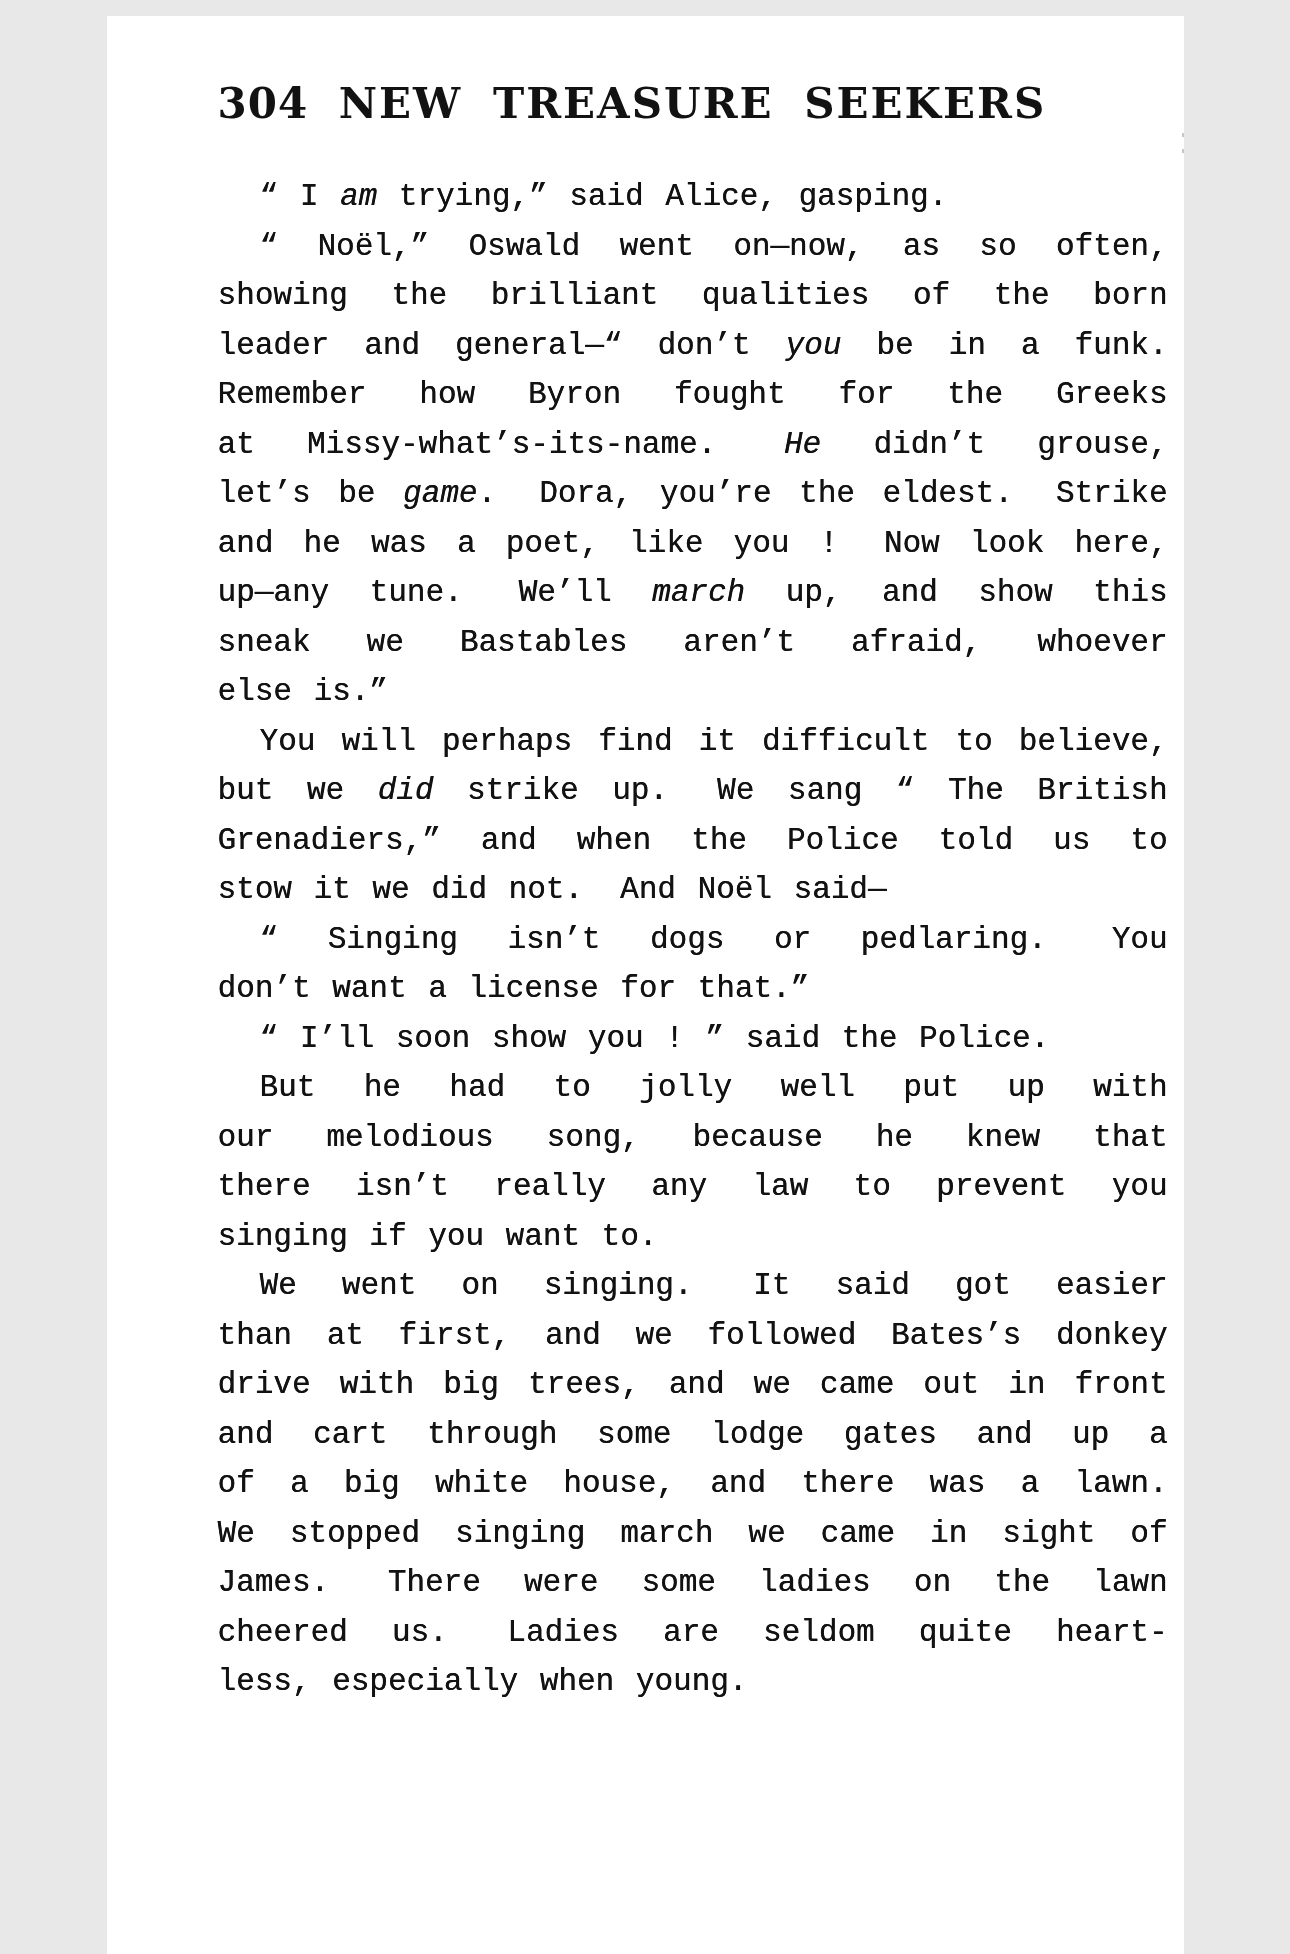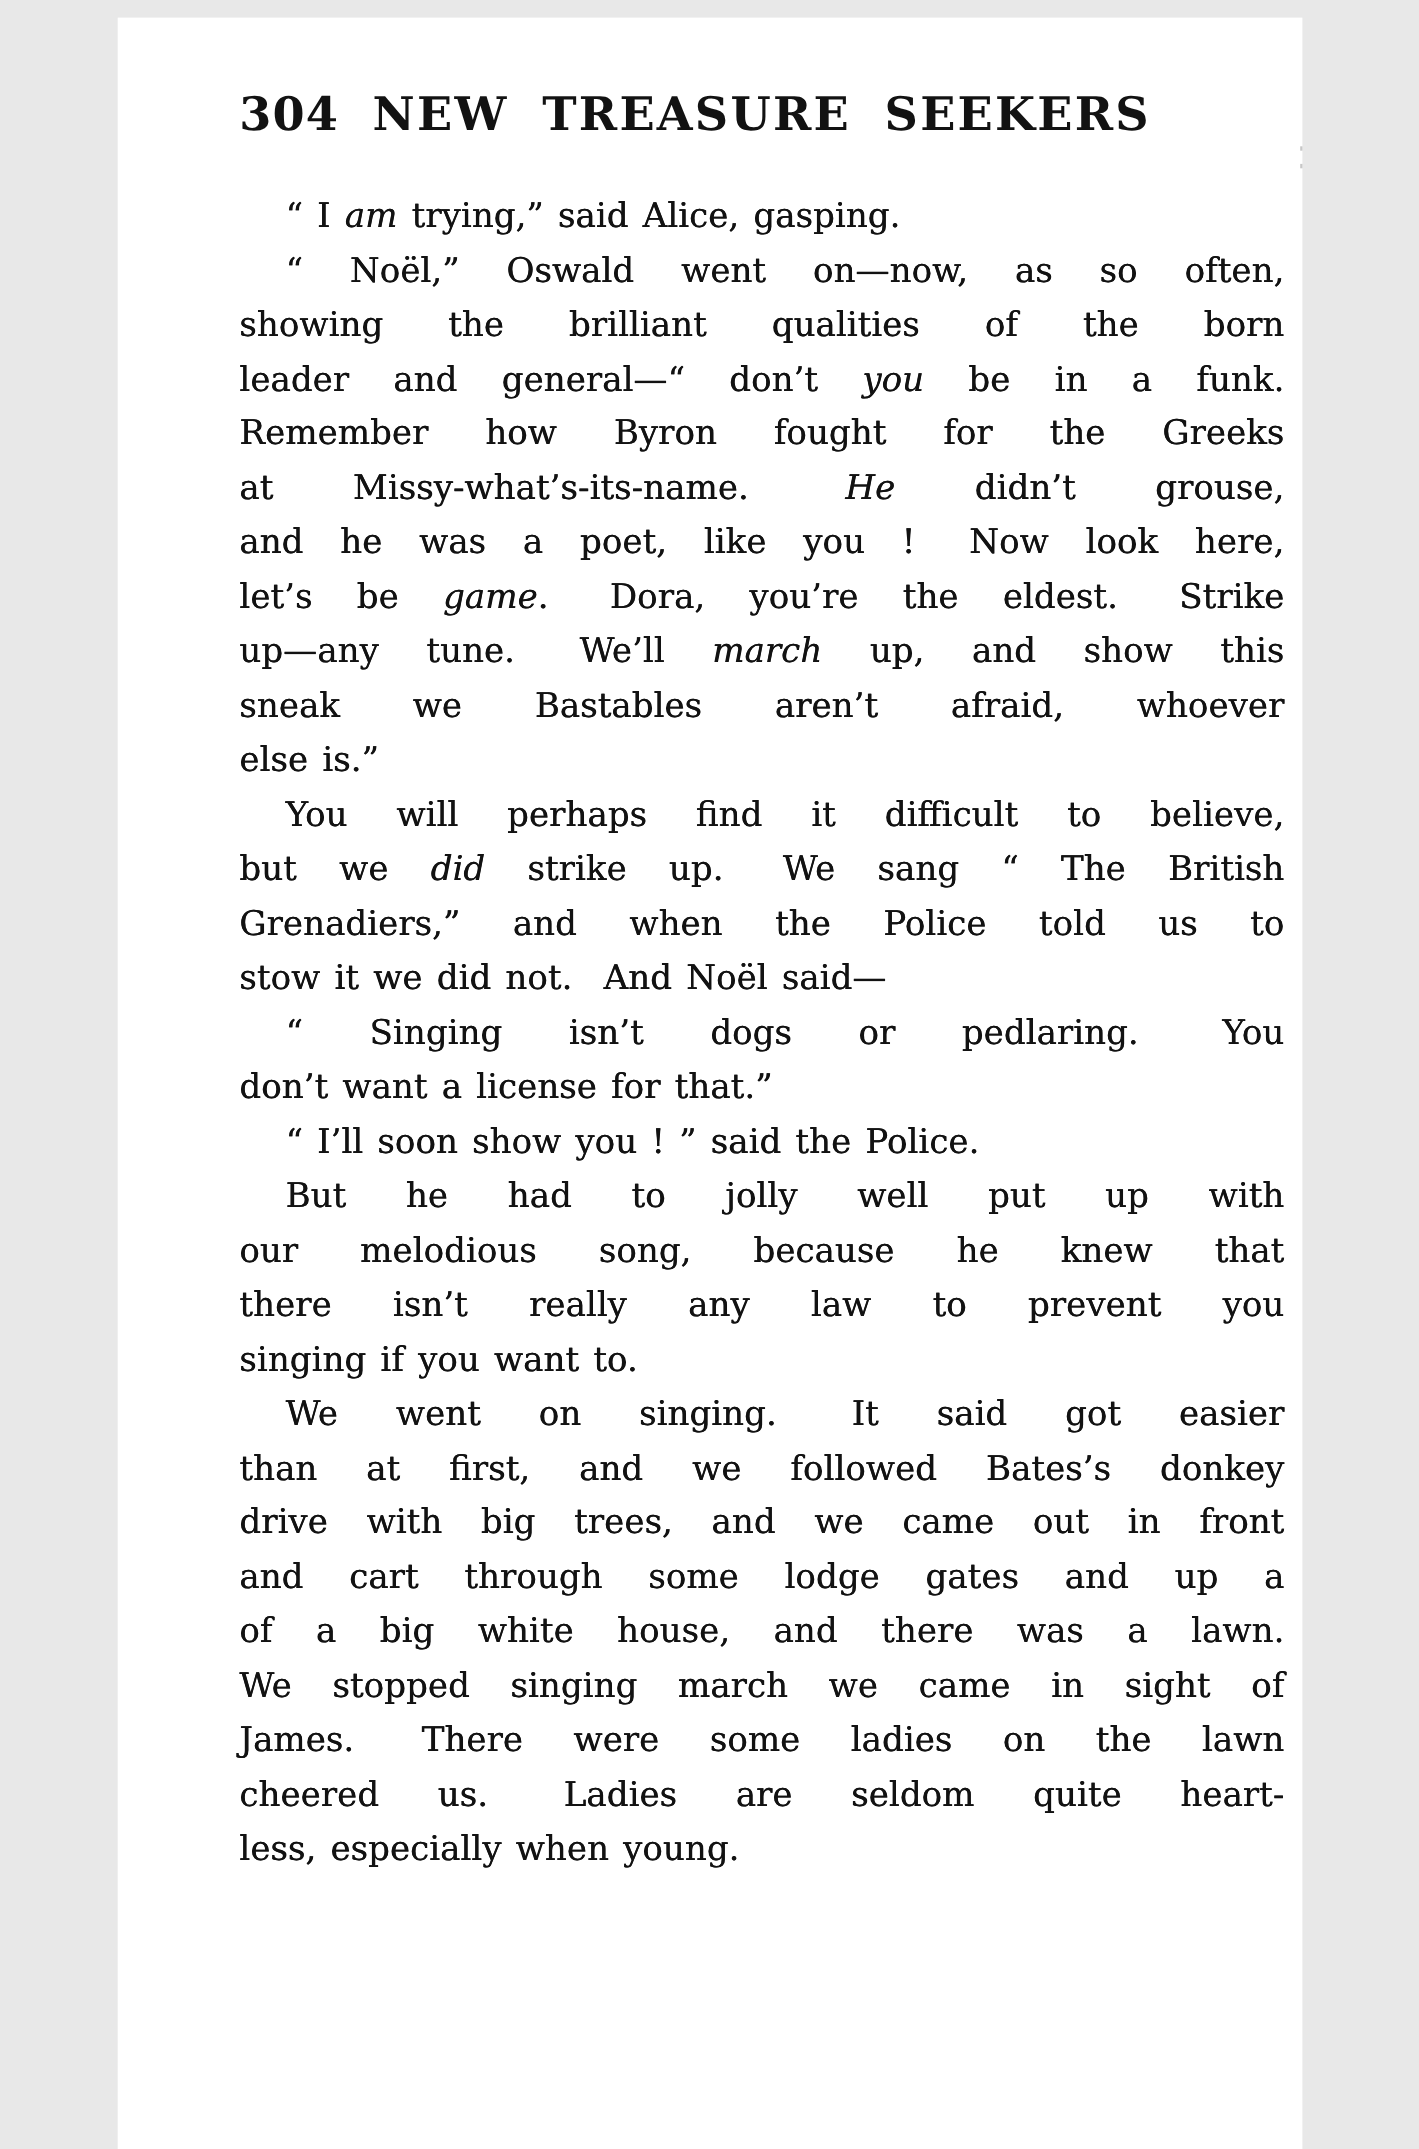--- a/index.html
+++ b/index.html
@@ -74,20 +74,21 @@
     top: 156px;
     width: 950px;
     font-size: 31px;
     line-height: 49.5px;
     word-spacing: 3px;
     text-shadow: 0.3px 0 0 currentColor; 
   }
   .line {
     text-align: justify;
     text-align-last: justify;
+    font-family: Liberation Mono, monospace;
   }
   .line.pfirst { text-indent: 42px; }
   .line.plast  { text-align-last: left; }
   .italic { font-style: italic; }
 </style>
 </head>
 <body>
 
 <div class="page">
   <div class="header">
@@ -97,22 +98,22 @@
 
   <span class="scan-artifact"></span>
 
   <div class="body-text">
       <div class="line pfirst plast"><span>“ I </span><span class="italic">am</span><span> trying,” said Alice, gasping.</span></div>
       <div class="line pfirst"><span>“ Noël,” Oswald went on—now, as so often,</span></div>
       <div class="line"><span>showing the brilliant qualities of the born</span></div>
       <div class="line"><span>leader and general—“ don’t </span><span class="italic">you</span><span> be in a funk.</span></div>
       <div class="line"><span>Remember how Byron fought for the Greeks</span></div>
       <div class="line"><span>at Missy-what’s-its-name.  </span><span class="italic">He</span><span> didn’t grouse,</span></div>
+      <div class="line"><span>let’s be </span><span class="italic">game</span><span>.  Dora, you’re the eldest.  Strike</span></div>
       <div class="line"><span>and he was a poet, like you !  Now look here,</span></div>
-      <div class="line"><span>let’s be </span><span class="italic">game</span><span>.  Dora, you’re the eldest.  Strike</span></div>
       <div class="line"><span>up—any tune.  We’ll </span><span class="italic">march</span><span> up, and show this</span></div>
       <div class="line"><span>sneak we Bastables aren’t afraid, whoever</span></div>
       <div class="line plast"><span>else is.”</span></div>
       <div class="line pfirst"><span>You will perhaps find it difficult to believe,</span></div>
       <div class="line"><span>but we </span><span class="italic">did</span><span> strike up.  We sang “ The British</span></div>
       <div class="line"><span>Grenadiers,” and when the Police told us to</span></div>
       <div class="line plast"><span>stow it we did not.  And Noël said—</span></div>
       <div class="line pfirst"><span>“ Singing isn’t dogs or pedlaring.  You</span></div>
       <div class="line plast"><span>don’t want a license for that.”</span></div>
       <div class="line pfirst plast"><span>“ I’ll soon show you ! ” said the Police.</span></div>

